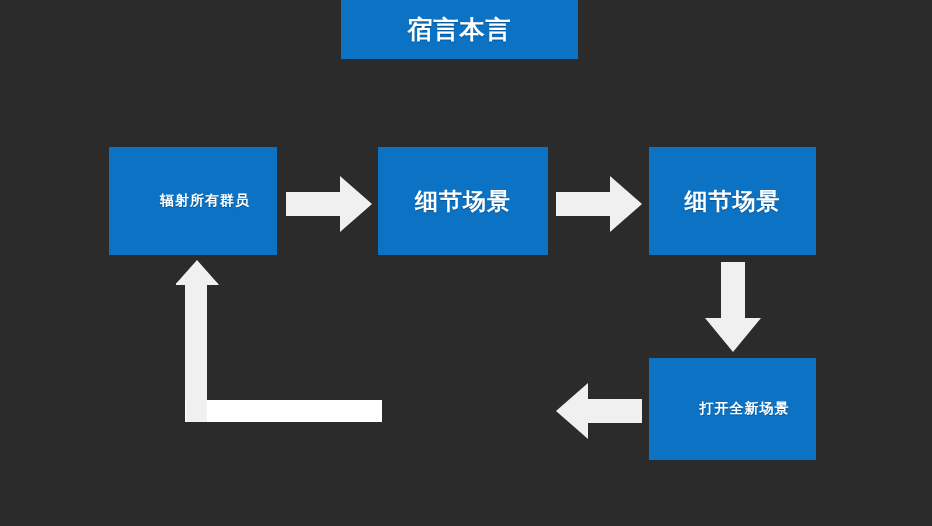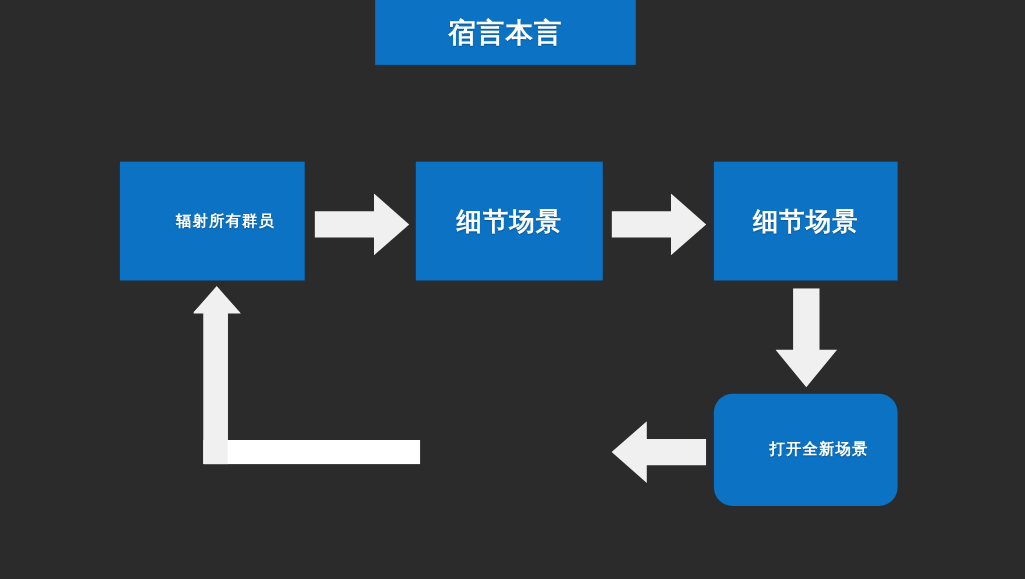--- a/index.html
+++ b/index.html
@@ -63,21 +63,20 @@
     top: 147px;
     width: 167px;
     height: 108px;
   }
   
   #node-4 {
     left: 649px;
     top: 358px;
     width: 167px;
     height: 102px;
-    border-radius: 17px;
   }
   #node-5 {
     left: 378px;
     top: 358px;
     width: 170px;
     height: 102px;
   }
   .node-label.s22 { font-size: 14px; margin-left: 24px; }
   .node-label.s23 { font-size: 23px; }
 

